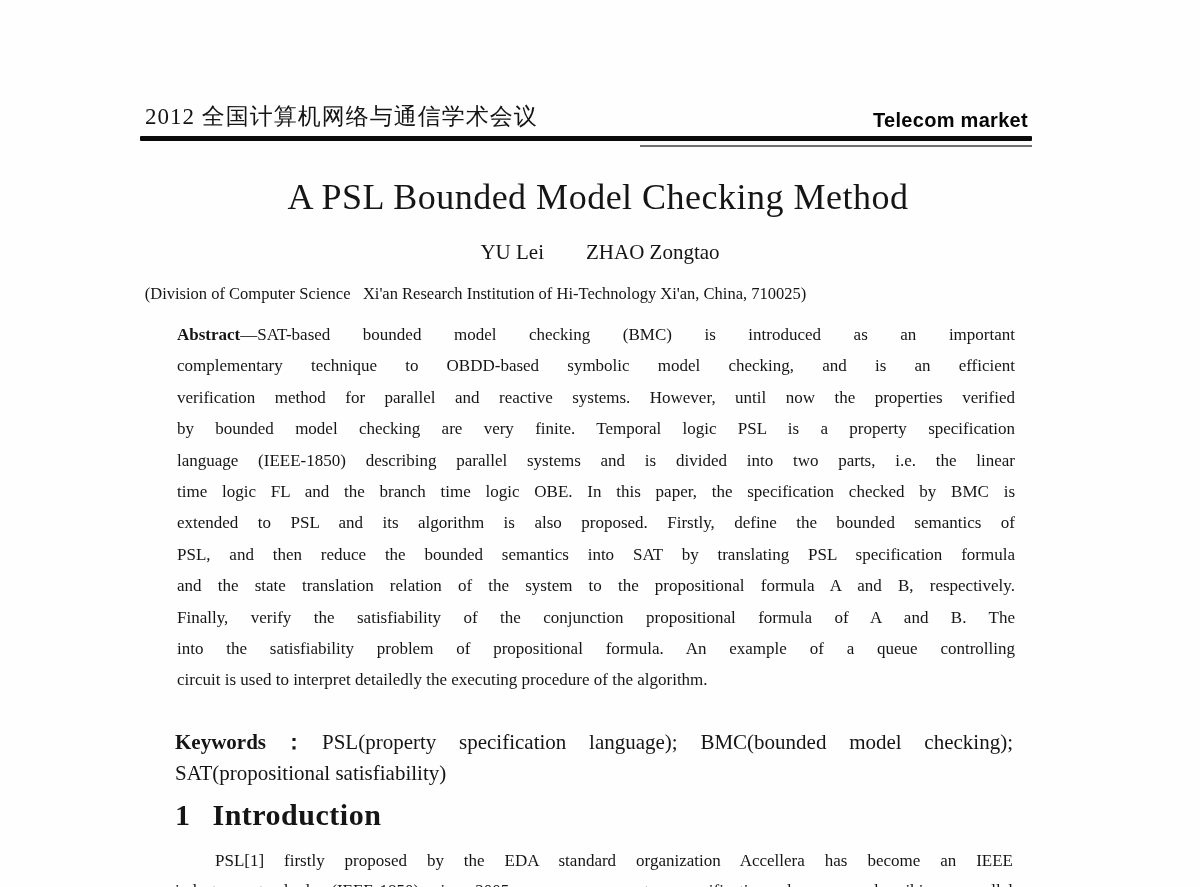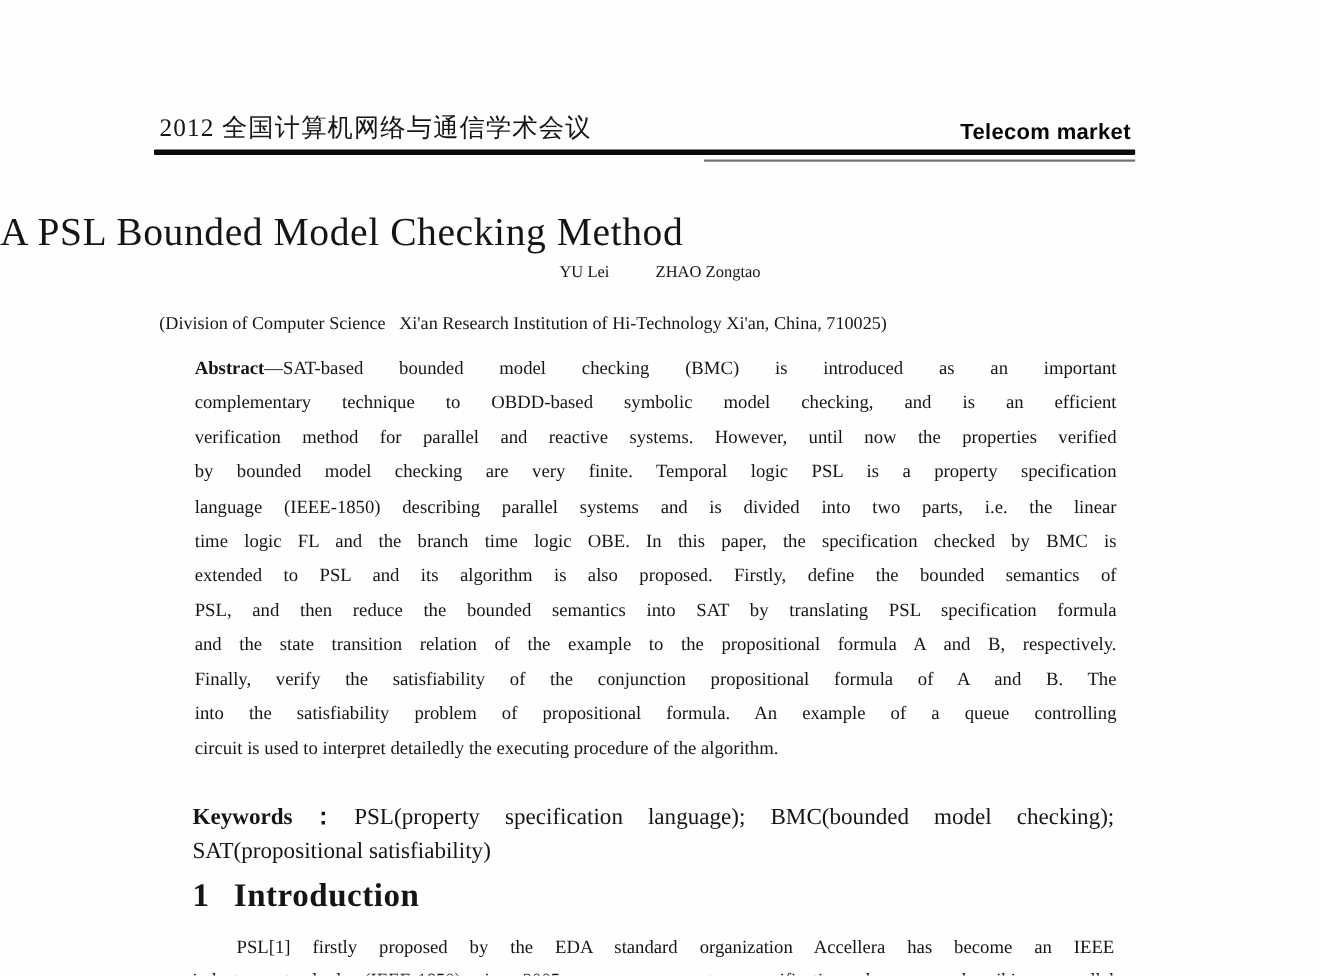--- a/index.html
+++ b/index.html
@@ -23,26 +23,26 @@
   .rule-main {
     position:absolute; left:140px; top:136px; width:892px; height:5px;
     background:#0b0b0b; border-radius:1px;
   }
   .rule-sub {
     position:absolute; left:640px; top:145px; width:392px; height:2px;
     background:#4d4d4d; opacity:.8;
   }
   
   .title {
-    position:absolute; left:0; top:190px; width:1196px;
-    font-size:36px; letter-spacing:0.5px;
+    position:absolute; left:0; top:176px; width:1196px;
+    text-align:center; font-size:36px; letter-spacing:0.5px;
   }
   .authors {
     position:absolute; left:0; top:240px; width:1200px;
-    text-align:center; font-size:15px;
+    text-align:center; font-size:21px;
   }
   .authors .gap { display:inline-block; width:42px; }
   .affiliation {
     position:absolute; left:0; top:284px; width:951px;
     text-align:center; font-size:16.5px; white-space:pre-wrap;
   }
   
   .abstract { position:absolute; left:177px; top:319px; width:838px; font-size:17px; }
   .keywords { position:absolute; left:175px; top:727px; width:838px; font-size:21px; }
   .tline {
@@ -80,21 +80,21 @@
 
   <div class="abstract">
     <div class="tline"><b>Abstract</b><span>—SAT-based bounded model checking (BMC) is introduced as an important</span></div>
     <div class="tline">complementary technique to OBDD-based symbolic model checking, and is an efficient</div>
     <div class="tline">verification method for parallel and reactive systems. However, until now the properties verified</div>
     <div class="tline">by bounded model checking are very finite. Temporal logic PSL is a property specification</div>
     <div class="tline">language (IEEE-1850) describing parallel systems and is divided into two parts, i.e. the linear</div>
     <div class="tline">time logic FL and the branch time logic OBE. In this paper, the specification checked by BMC is</div>
     <div class="tline">extended to PSL and its algorithm is also proposed. Firstly, define the bounded semantics of</div>
     <div class="tline">PSL, and then reduce the bounded semantics into SAT by translating PSL specification formula</div>
-    <div class="tline">and the state transition relation of the example to the propositional formula A and B, respectively.</div>
+    <div class="tline">and the state translation relation of the system to the propositional formula A and B, respectively.</div>
     <div class="tline">Finally, verify the satisfiability of the conjunction propositional formula of A and B. The</div>
     <div class="tline">into the satisfiability problem of propositional formula. An example of a queue controlling</div>
     <div class="tline natural">circuit is used to interpret detailedly the executing procedure of the algorithm.</div>
   </div>
 
   <div class="keywords">
     <div class="tline"><b>Keywords：</b><span>PSL(property specification language); BMC(bounded model checking);</span></div>
     <div class="tline natural">SAT(propositional satisfiability)</div>
   </div>
 

